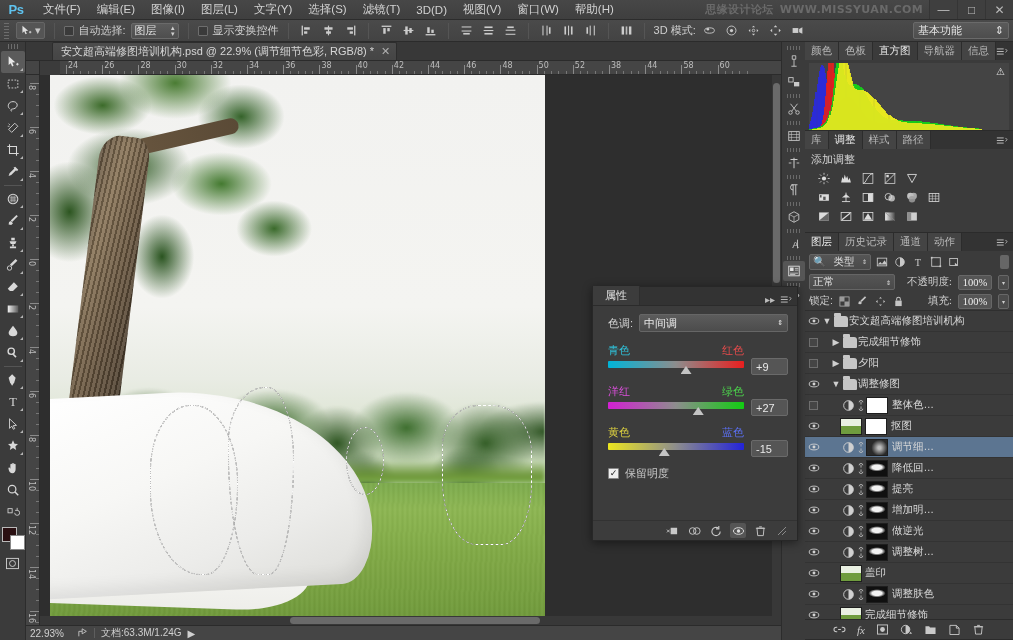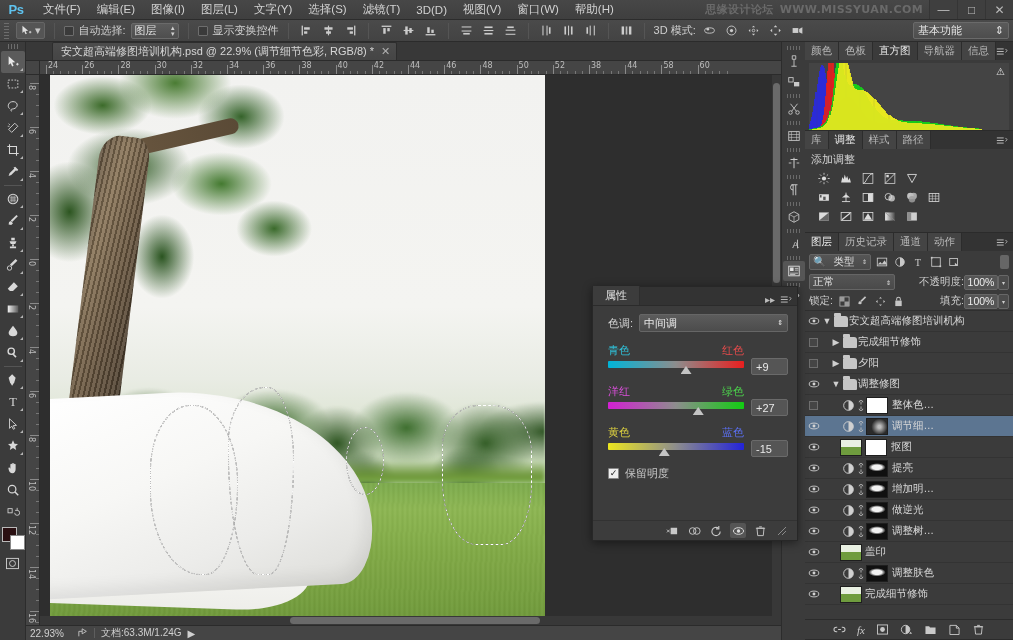--- a/index.html
+++ b/index.html
@@ -103,21 +103,21 @@
   
   .center{ flex:1; display:flex; flex-direction:column; min-width:0; background:#3b3b3b; }
   .doctabs{ height:19px; background:#383838; display:flex; align-items:flex-end; border-bottom:1px solid #2b2b2b; flex:0 0 19px;}
   .doctab{
     height:18px; background:linear-gradient(#4c4c4c,#454545);
     border:1px solid #2d2d2d; border-bottom:none; border-radius:2px 2px 0 0;
     display:flex; align-items:center; gap:7px; padding:0 6px 0 8px;
     font-size:11px; color:#d6d6d6; margin-left:26px; white-space:nowrap;
   }
   .doctab .x{ font-size:11px; color:#b0b0b0; }
-  .rulerrow{ display:flex; flex:0 0 14px; }
+  .rulerrow{ display:flex; flex:0 0 14px;gap:20px; }
   .corner{ width:14px; height:14px; background:#454545; border-right:1px solid #2b2b2b; border-bottom:1px solid #2b2b2b;}
   .hruler{ flex:1; height:14px; background:#454545; border-bottom:1px solid #2b2b2b; position:relative; overflow:hidden;}
   .canvaswrap{ flex:1; display:flex; min-height:0; }
   .vruler{ width:14px; background:#454545; border-right:1px solid #2b2b2b; position:relative; overflow:hidden; flex:0 0 14px;}
   .canvasarea{ flex:1; position:relative; background:#2e2e2e; overflow:hidden; }
   .tick{ position:absolute; bottom:0; width:1px; background:#8a8a8a; }
   .tick.maj{ height:9px; }
   .tick.min{ height:3px; background:#777; }
   .tlabel{ position:absolute; top:0px; font-size:8px; color:#bdbdbd; font-family:"DejaVu Sans",sans-serif; }
   .vtick{ position:absolute; right:0; height:1px; background:#8a8a8a; }
@@ -328,21 +328,21 @@
     padding:0 3px; font-size:10.5px; color:#dcdcdc;
   }
   .lf-i{ width:15px;height:16px; display:flex;align-items:center;justify-content:center; color:#c9c9c9; }
   .lf-toggle{ width:9px; height:14px; background:#666; border-radius:2px; margin-left:auto; }
   .lyrmode{ height:20px; display:flex; align-items:center; gap:4px; padding:0 4px; }
   .mode-sel{
     width:86px; height:16px; background:linear-gradient(#555,#4a4a4a); border:1px solid #656565;
     border-radius:2px; display:flex; align-items:center; justify-content:space-between;
     padding:0 3px; font-size:10.5px; color:#e2e2e2;
   }
-  .opc{ display:flex; align-items:center; gap:0; margin-left:auto; }
+  .opc{ display:flex; align-items:center; gap:6px; margin-left:auto;font-family:Liberation Serif, serif; }
   .opc .lbl{ font-size:10.5px; color:#cfcfcf; }
   .opc .fld{ width:34px;height:15px; background:#555;border:1px solid #676767;border-radius:2px;
      font-size:10.5px;color:#eee; display:flex;align-items:center;justify-content:center;}
   .opc .stp{ width:11px;height:15px; background:#4b4b4b;border:1px solid #676767;border-radius:2px;
      display:flex;align-items:center;justify-content:center;font-size:6px;color:#ccc;}
   .lyrlock{ height:19px; display:flex; align-items:center; gap:5px; padding:0 4px; border-bottom:1px solid #2f2f2f;}
   .lyrlock .lbl{ font-size:10.5px; color:#cfcfcf; }
   .lock-i{ width:13px;height:14px; display:flex;align-items:center;justify-content:center; color:#c6c6c6; font-size:10px;}
 
   .lyrlist{ flex:1; overflow:hidden; background:#3b3b3b; }
@@ -1818,20 +1818,32 @@
                   </svg>
                 </div>
                 <div class="llink">
                   <svg width="8" height="11" viewBox="0 0 8 12">
                     <path d="M4 2 v3 M4 7 v3 M2 2.5 a2 2 0 014 0 M2 9.5 a2 2 0 004 0" fill="none" stroke="#c4c4c4" stroke-width=".9"></path>
                   </svg>
                 </div>
                 <div class="lmaskthumb" style="background: rgb(255, 255, 255);"></div>
                 <div class="lname">整体色…</div>
               </div>
+              <div class="lrow">
+                <div class="leye">
+                  <svg width="12" height="10" viewBox="0 0 14 10">
+                    <ellipse cx="7" cy="5" rx="5.6" ry="3.4" fill="none" stroke="#d4d4d4" stroke-width="1"></ellipse>
+                    <circle cx="7" cy="5" r="1.7" fill="#d4d4d4"></circle>
+                  </svg>
+                </div>
+                <div style="width: 18px; flex: 0 0 18px;"></div>
+                <div class="lthumb" style="background: linear-gradient(rgb(233, 240, 226) 0px, rgb(233, 240, 226) 46%, rgb(111, 156, 62) 46%, rgb(111, 156, 62) 100%);"></div>
+                <div class="lmaskthumb" style="background: rgb(255, 255, 255);"></div>
+                <div class="lname">抠图</div>
+              </div>
               <div class="lrow on">
                 <div class="leye">
                   <svg width="12" height="10" viewBox="0 0 14 10">
                     <ellipse cx="7" cy="5" rx="5.6" ry="3.4" fill="none" stroke="#d4d4d4" stroke-width="1"></ellipse>
                     <circle cx="7" cy="5" r="1.7" fill="#d4d4d4"></circle>
                   </svg>
                 </div>
                 <div style="width: 18px; flex: 0 0 18px;"></div>
                 <div class="lgicon">
                   <svg width="13" height="13" viewBox="0 0 14 14">
@@ -1848,23 +1860,33 @@
                 <div class="lname">调节细…</div>
               </div>
               <div class="lrow">
                 <div class="leye">
                   <svg width="12" height="10" viewBox="0 0 14 10">
                     <ellipse cx="7" cy="5" rx="5.6" ry="3.4" fill="none" stroke="#d4d4d4" stroke-width="1"></ellipse>
                     <circle cx="7" cy="5" r="1.7" fill="#d4d4d4"></circle>
                   </svg>
                 </div>
                 <div style="width: 18px; flex: 0 0 18px;"></div>
-                <div class="lthumb" style="background: linear-gradient(rgb(233, 240, 226) 0px, rgb(233, 240, 226) 46%, rgb(111, 156, 62) 46%, rgb(111, 156, 62) 100%);"></div>
-                <div class="lmaskthumb" style="background: rgb(255, 255, 255);"></div>
-                <div class="lname">抠图</div>
+                <div class="lgicon">
+                  <svg width="13" height="13" viewBox="0 0 14 14">
+                    <circle cx="7" cy="7" r="5.2" fill="none" stroke="#d0d0d0"></circle>
+                    <path d="M7 1.8 a5.2 5.2 0 010 10.4z" fill="#d0d0d0"></path>
+                  </svg>
+                </div>
+                <div class="llink">
+                  <svg width="8" height="11" viewBox="0 0 8 12">
+                    <path d="M4 2 v3 M4 7 v3 M2 2.5 a2 2 0 014 0 M2 9.5 a2 2 0 004 0" fill="none" stroke="#c4c4c4" stroke-width=".9"></path>
+                  </svg>
+                </div>
+                <div class="lmaskthumb" style="background: radial-gradient(60% 38% at 50% 42%, rgb(242, 242, 242) 0px, rgb(242, 242, 242) 40%, rgba(0, 0, 0, 0) 72%), rgb(16, 16, 16);"></div>
+                <div class="lname">降低回…</div>
               </div>
               <div class="lrow">
                 <div class="leye">
                   <svg width="12" height="10" viewBox="0 0 14 10">
                     <ellipse cx="7" cy="5" rx="5.6" ry="3.4" fill="none" stroke="#d4d4d4" stroke-width="1"></ellipse>
                     <circle cx="7" cy="5" r="1.7" fill="#d4d4d4"></circle>
                   </svg>
                 </div>
                 <div style="width: 18px; flex: 0 0 18px;"></div>
                 <div class="lgicon">

